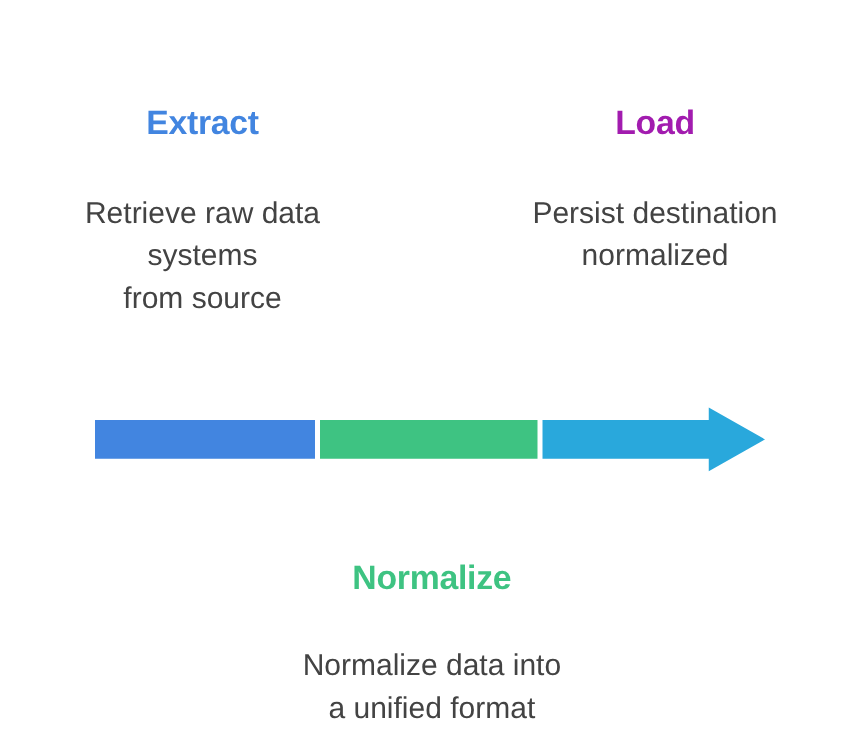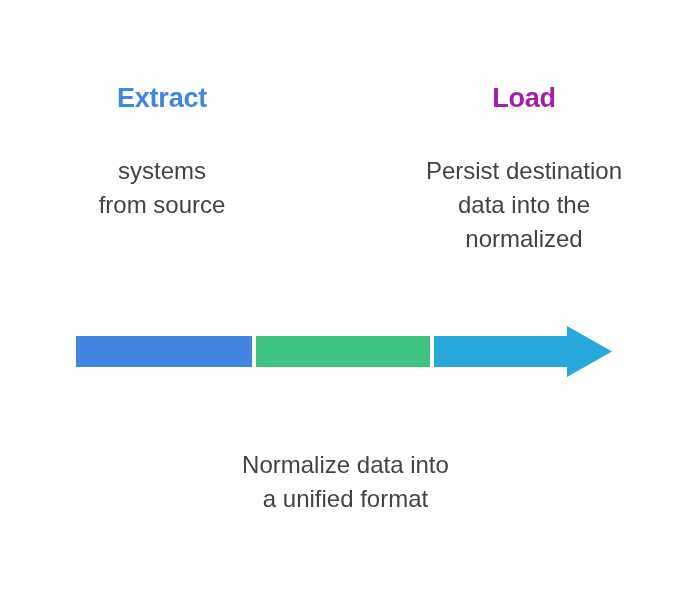--- a/index.html
+++ b/index.html
@@ -72,45 +72,46 @@
   .arrow-svg { display: block; }
 </style>
 </head>
 <body>
 
 <div id="diagram">
 
   <div class="stage-top extract">
     <div class="stage-title extract-color">Extract</div>
     <div class="stage-desc">
+      <span>Retrieve raw data</span>
       <span>systems</span>
       <span>from source</span>
     </div>
   </div>
 
   <div class="stage-top load">
     <div class="stage-title load-color">Load</div>
     <div class="stage-desc">
       <span>Persist destination</span>
-      <span>data into the</span>
       <span>normalized</span>
     </div>
   </div>
 
   <div class="arrow-wrap">
     <svg class="arrow-svg" width="691" height="90" viewBox="0 0 691 90">
 
       <rect x="76" y="28" width="176" height="31" fill="#4285e0"></rect>
 
       <rect x="256" y="28" width="174" height="31" fill="#3ec382"></rect>
 
       <path d="M 434 28 L 567 28 L 567 18 L 612 43.5 L 567 69 L 567 59 L 434 59 Z" fill="#29a8dc"></path>
     </svg>
   </div>
 
   <div class="stage-bottom">
+    <div class="stage-title normalize-color">Normalize</div>
     <div class="stage-desc">
       <span>Normalize data into</span>
       <span>a unified format</span>
     </div>
   </div>
 
 </div>
 
 </body></html>

